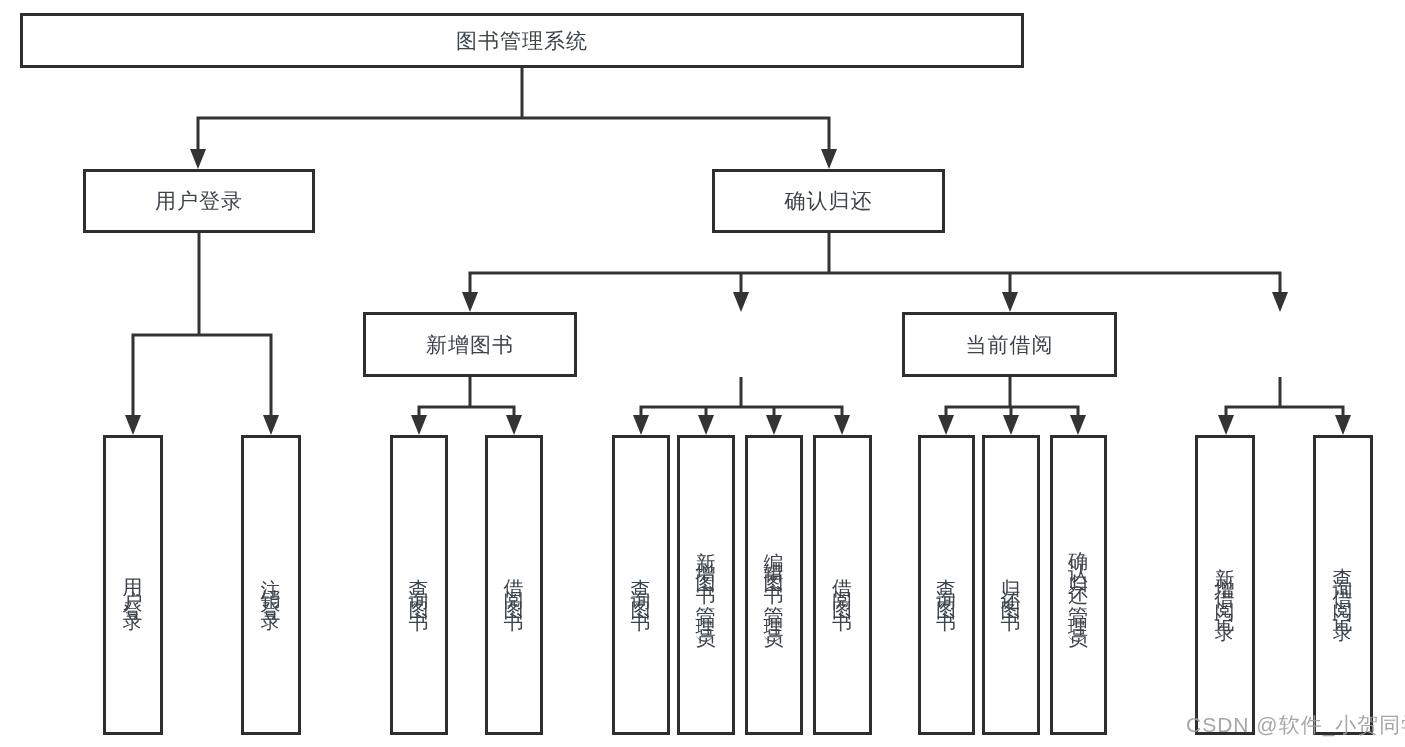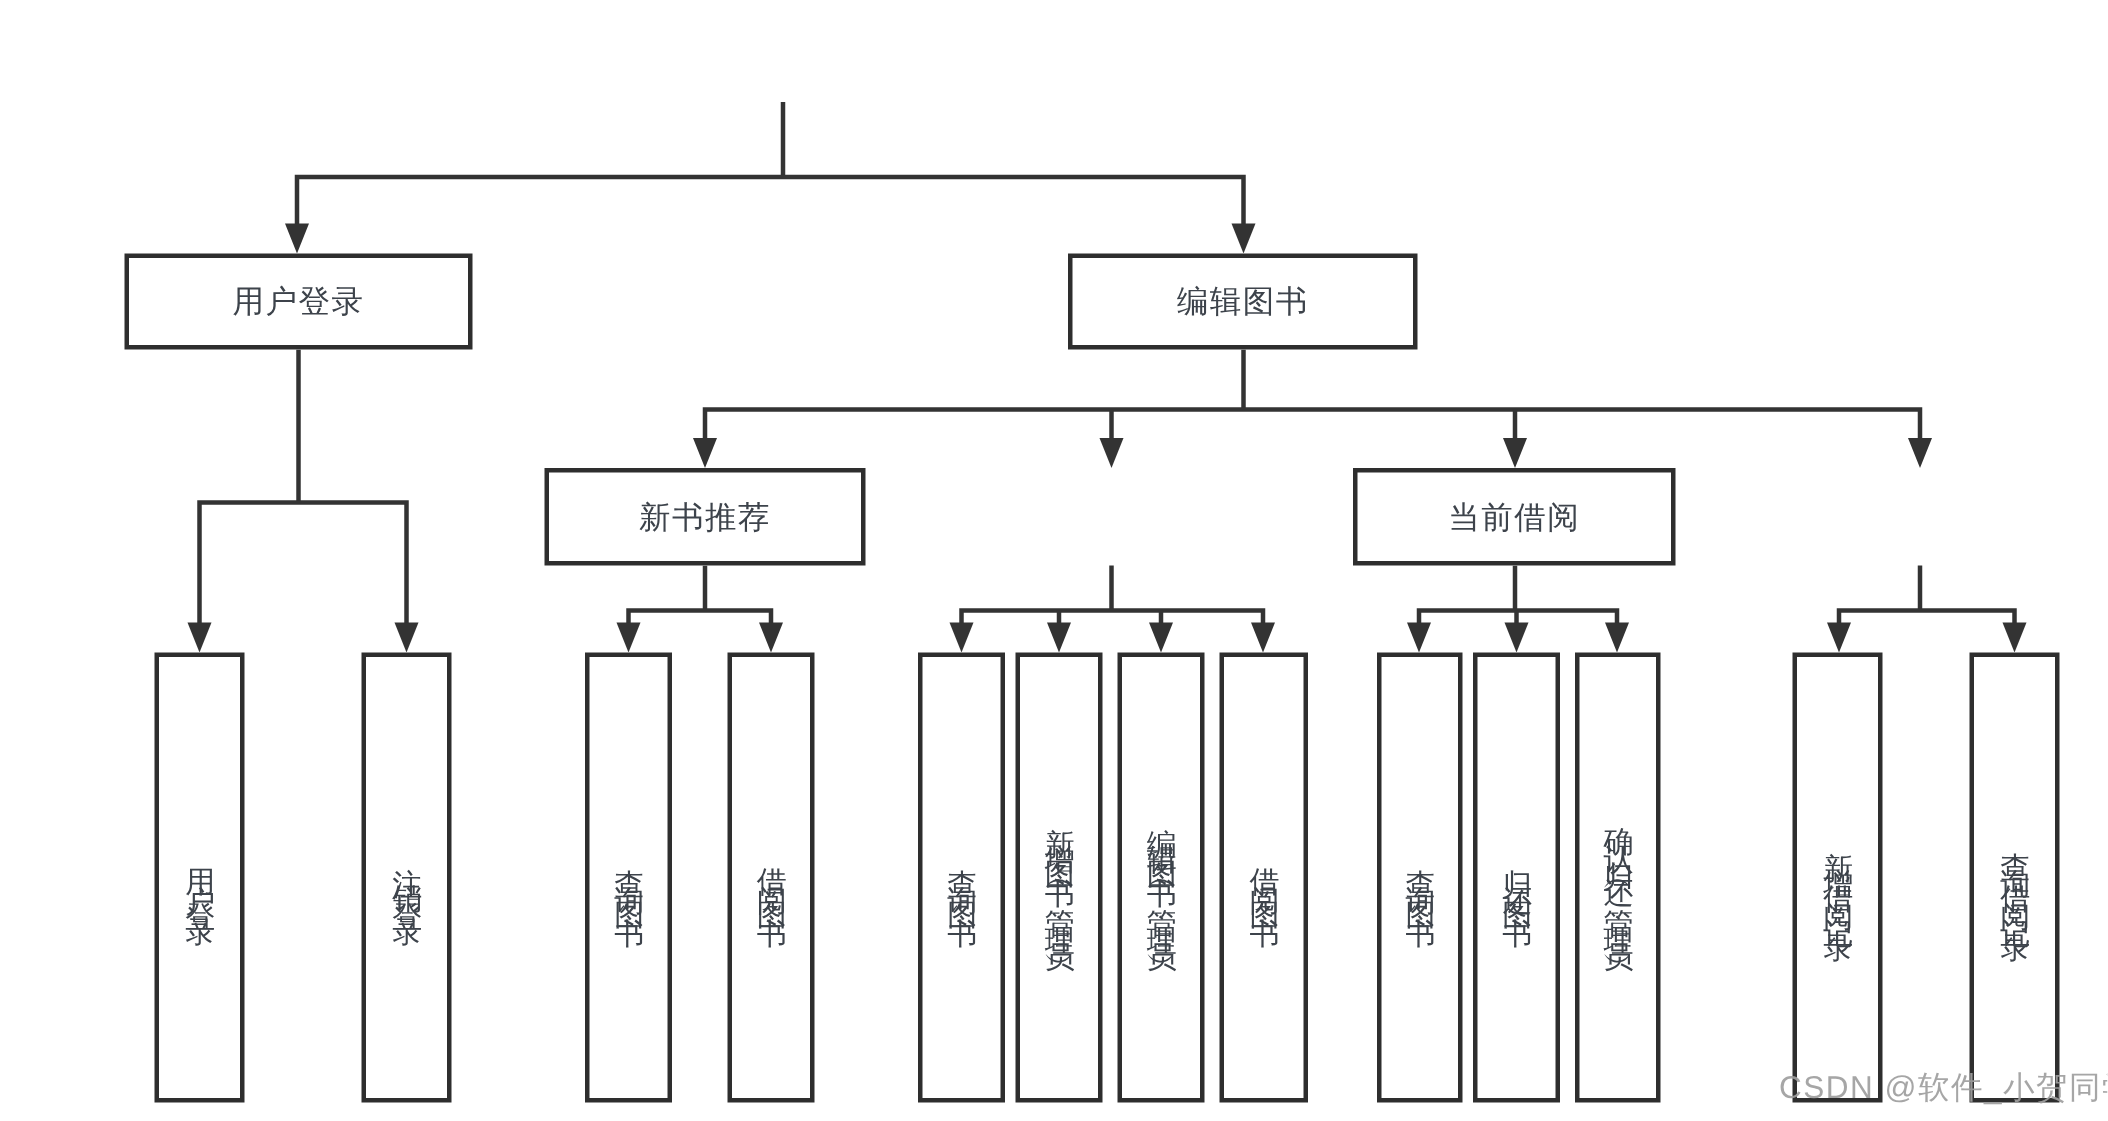--- a/index.html
+++ b/index.html
@@ -120,30 +120,33 @@
 
       <polygon points="938,415 954,415 946,435"></polygon>
       <polygon points="1003,415 1019,415 1011,435"></polygon>
       <polygon points="1070,415 1086,415 1078,435"></polygon>
 
       <polygon points="1218,415 1234,415 1226,435"></polygon>
       <polygon points="1335,415 1351,415 1343,435"></polygon>
     </g>
   </svg>
 
+  <div class="node hbox" style="left:20px;top:13px;width:1004px;height:55px;">
+    <span>图书管理系统</span>
+  </div>
 
   <div class="node hbox" style="left:83px;top:169px;width:232px;height:64px;">
     <span>用户登录</span>
   </div>
   <div class="node hbox" style="left:712px;top:169px;width:233px;height:64px;">
-    <span>编辑图书</span>
+    <span>确认归还</span>
   </div>
 
   <div class="node hbox" style="left:363px;top:312px;width:214px;height:65px;">
-    <span>新书推荐</span>
+    <span>新增图书</span>
   </div>
   <div class="node hbox" style="left:902px;top:312px;width:215px;height:65px;text-align:right;">
     <span>当前借阅</span>
   </div>
 
   <div class="node vbox" style="left:103px;top:435px;width:60px;height:300px;">
     <span class="vtext">用户登录</span>
   </div>
   <div class="node vbox" style="left:241px;top:435px;width:60px;height:300px;">
     <span class="vtext">注销登录</span>

